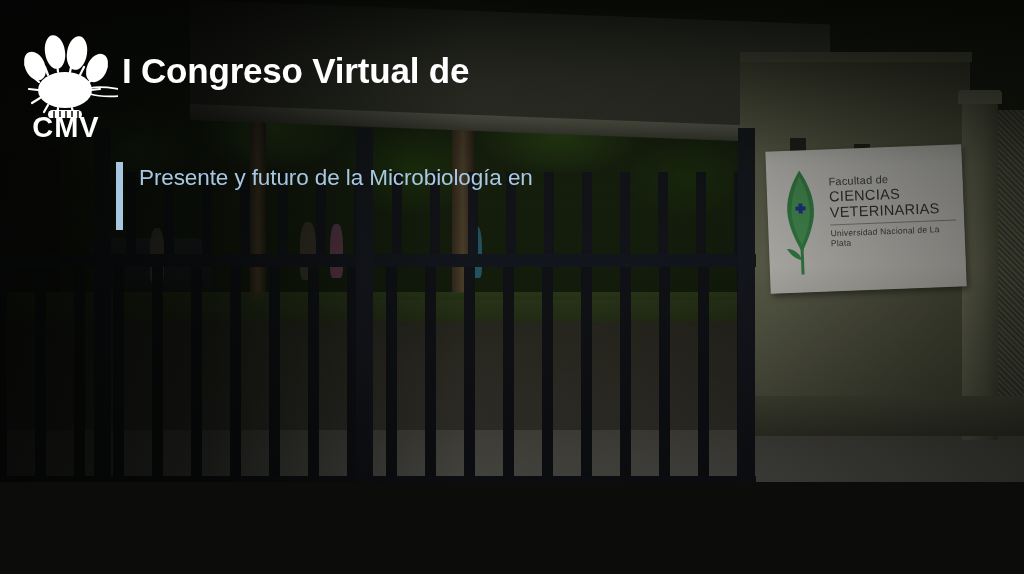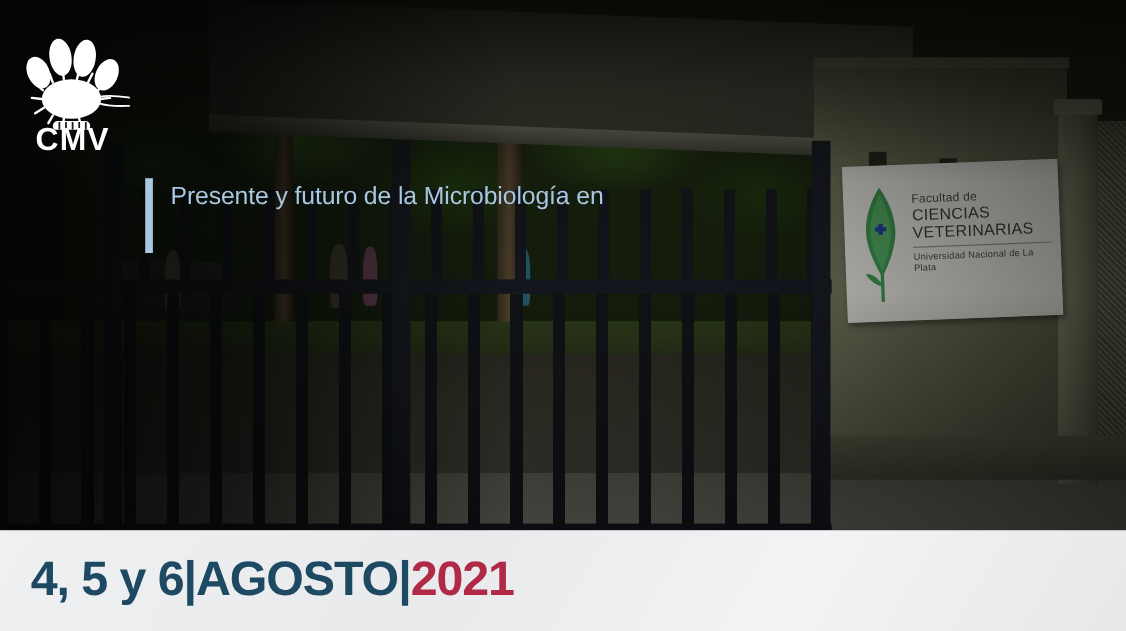--- a/index.html
+++ b/index.html
@@ -97,21 +97,21 @@
 
   
   .logo-cmv{position:absolute;left:14px;top:30px;width:104px;height:110px;}
   .logo-cmv .word{position:absolute;left:0;bottom:-2px;width:104px;text-align:center;
     color:#fff;font-size:29px;font-weight:700;letter-spacing:1px;line-height:1;}
 
   .title{position:absolute;left:122px;top:52px;width:640px;color:#fff;}
   .title .l1{font-size:35px;font-weight:700;letter-spacing:-.2px;line-height:1.08;}
   .title .l2{font-size:45px;font-weight:700;letter-spacing:-.6px;line-height:1.1;margin-top:2px;}
 
-  .subtitle{position:absolute;left:116px;top:162px;display:flex;gap:16px;margin-left:16px;}
+  .subtitle{position:absolute;left:116px;top:162px;display:flex;gap:16px;}
   .sub-bar{width:7px;height:68px;background:#a8c7e0;flex:0 0 auto;}
   .sub-txt{color:#a8c7e0;font-size:22.5px;line-height:1.46;font-weight:400;letter-spacing:-.1px;}
 
   
   .footer{position:absolute;left:0;top:482px;width:1024px;height:92px;
     background:linear-gradient(120deg,#eef0f1 0%,#e8eaec 40%,#f2f3f4 70%,#e6e8ea 100%);}
   .footer-date{position:absolute;left:28px;top:20px;font-size:44px;font-weight:700;letter-spacing:-1px;white-space:nowrap;}
   .d-navy{color:#1d4963;}
   .d-red{color:#b02a47;}
 </style>
@@ -218,29 +218,23 @@
           <path d="M46 81 V88"></path>
           <path d="M52 81 V88"></path>
           <path d="M58 81 V88"></path>
           <path d="M64 81 V88"></path>
       </g>
     </svg>
     <div class="word">CMV</div>
   </div>
 
   <div class="title">
+    <div class="l1">I Congreso Virtual de</div>
   </div>
 
   <div class="subtitle">
     <div class="sub-bar"></div>
     <div class="sub-txt">
       <div>Presente y futuro de la Microbiología en</div>
     </div>
   </div>
 
-  <div class="footer">
-
-    <div class="footer-date">
-      <span class="d-navy">4, 5 y 6</span><span class="d-navy">|</span><span class="d-navy">AGOSTO</span><span class="d-navy">|</span><span class="d-red">2021</span>
-    </div>
-
-  </div>
 </div>
 
 </body></html>

